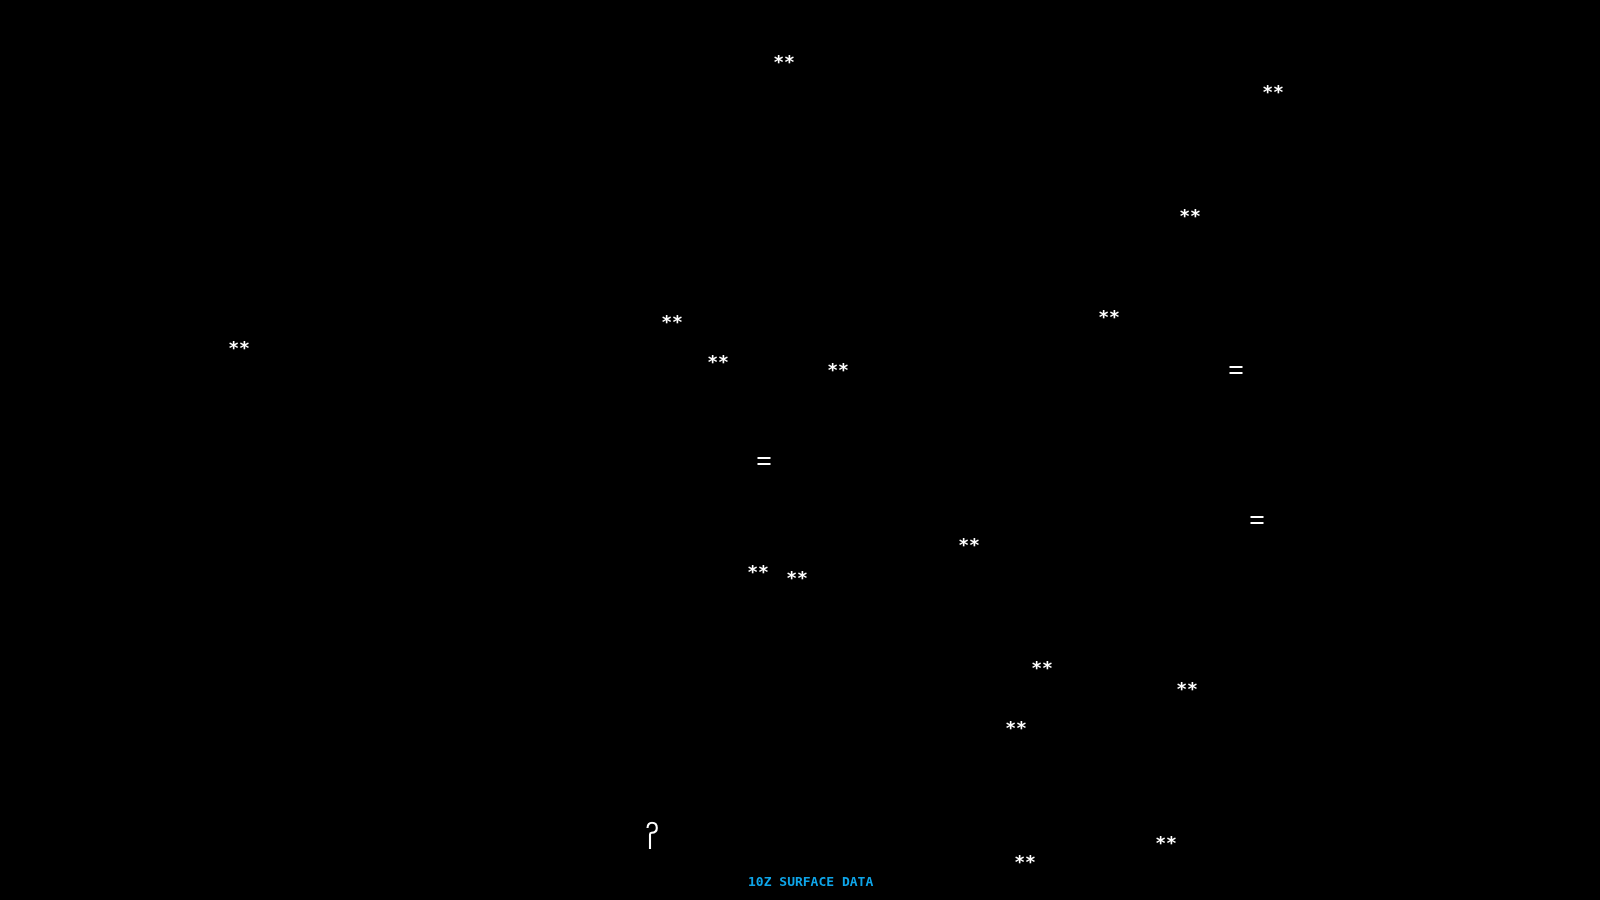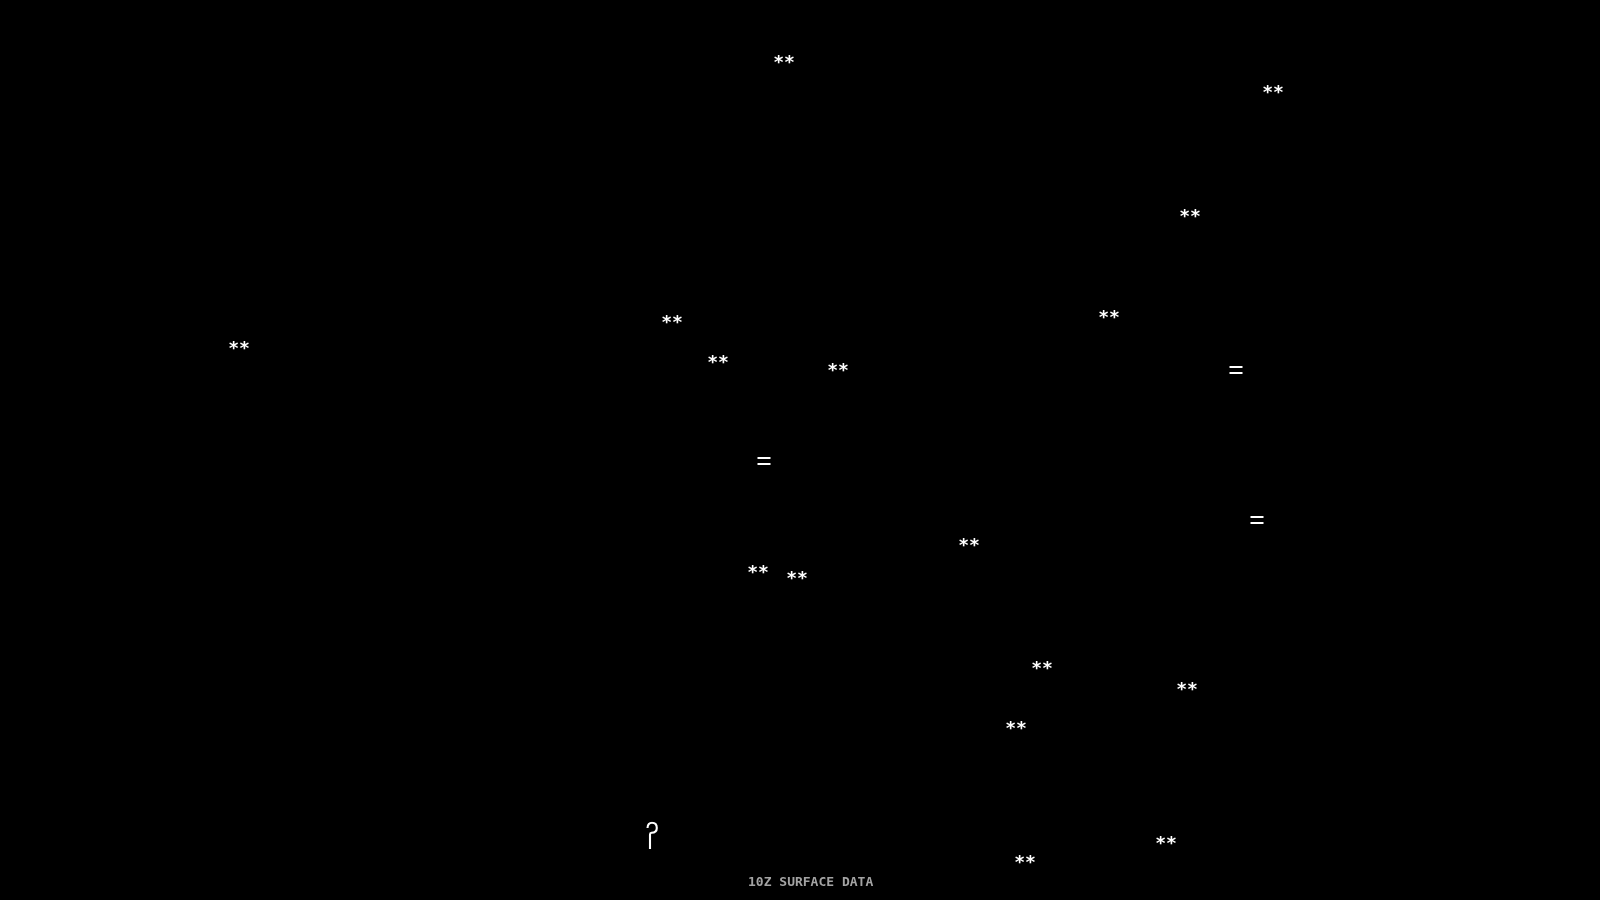--- a/index.html
+++ b/index.html
@@ -42,21 +42,21 @@
     width: 14px;
     height: 29px;
   }
   .drizzle svg {
     display: block;
     width: 14px;
     height: 29px;
   }
   .caption {
     position: absolute;
-    color: #a3a3a3;
+    color: #0ea5e9;
     font-family: "DejaVu Sans Mono", monospace;
     font-size: 13px;
     font-weight: bold;
     letter-spacing: 0px;
     white-space: pre;
   }
 </style>
 </head>
 <body>
 

